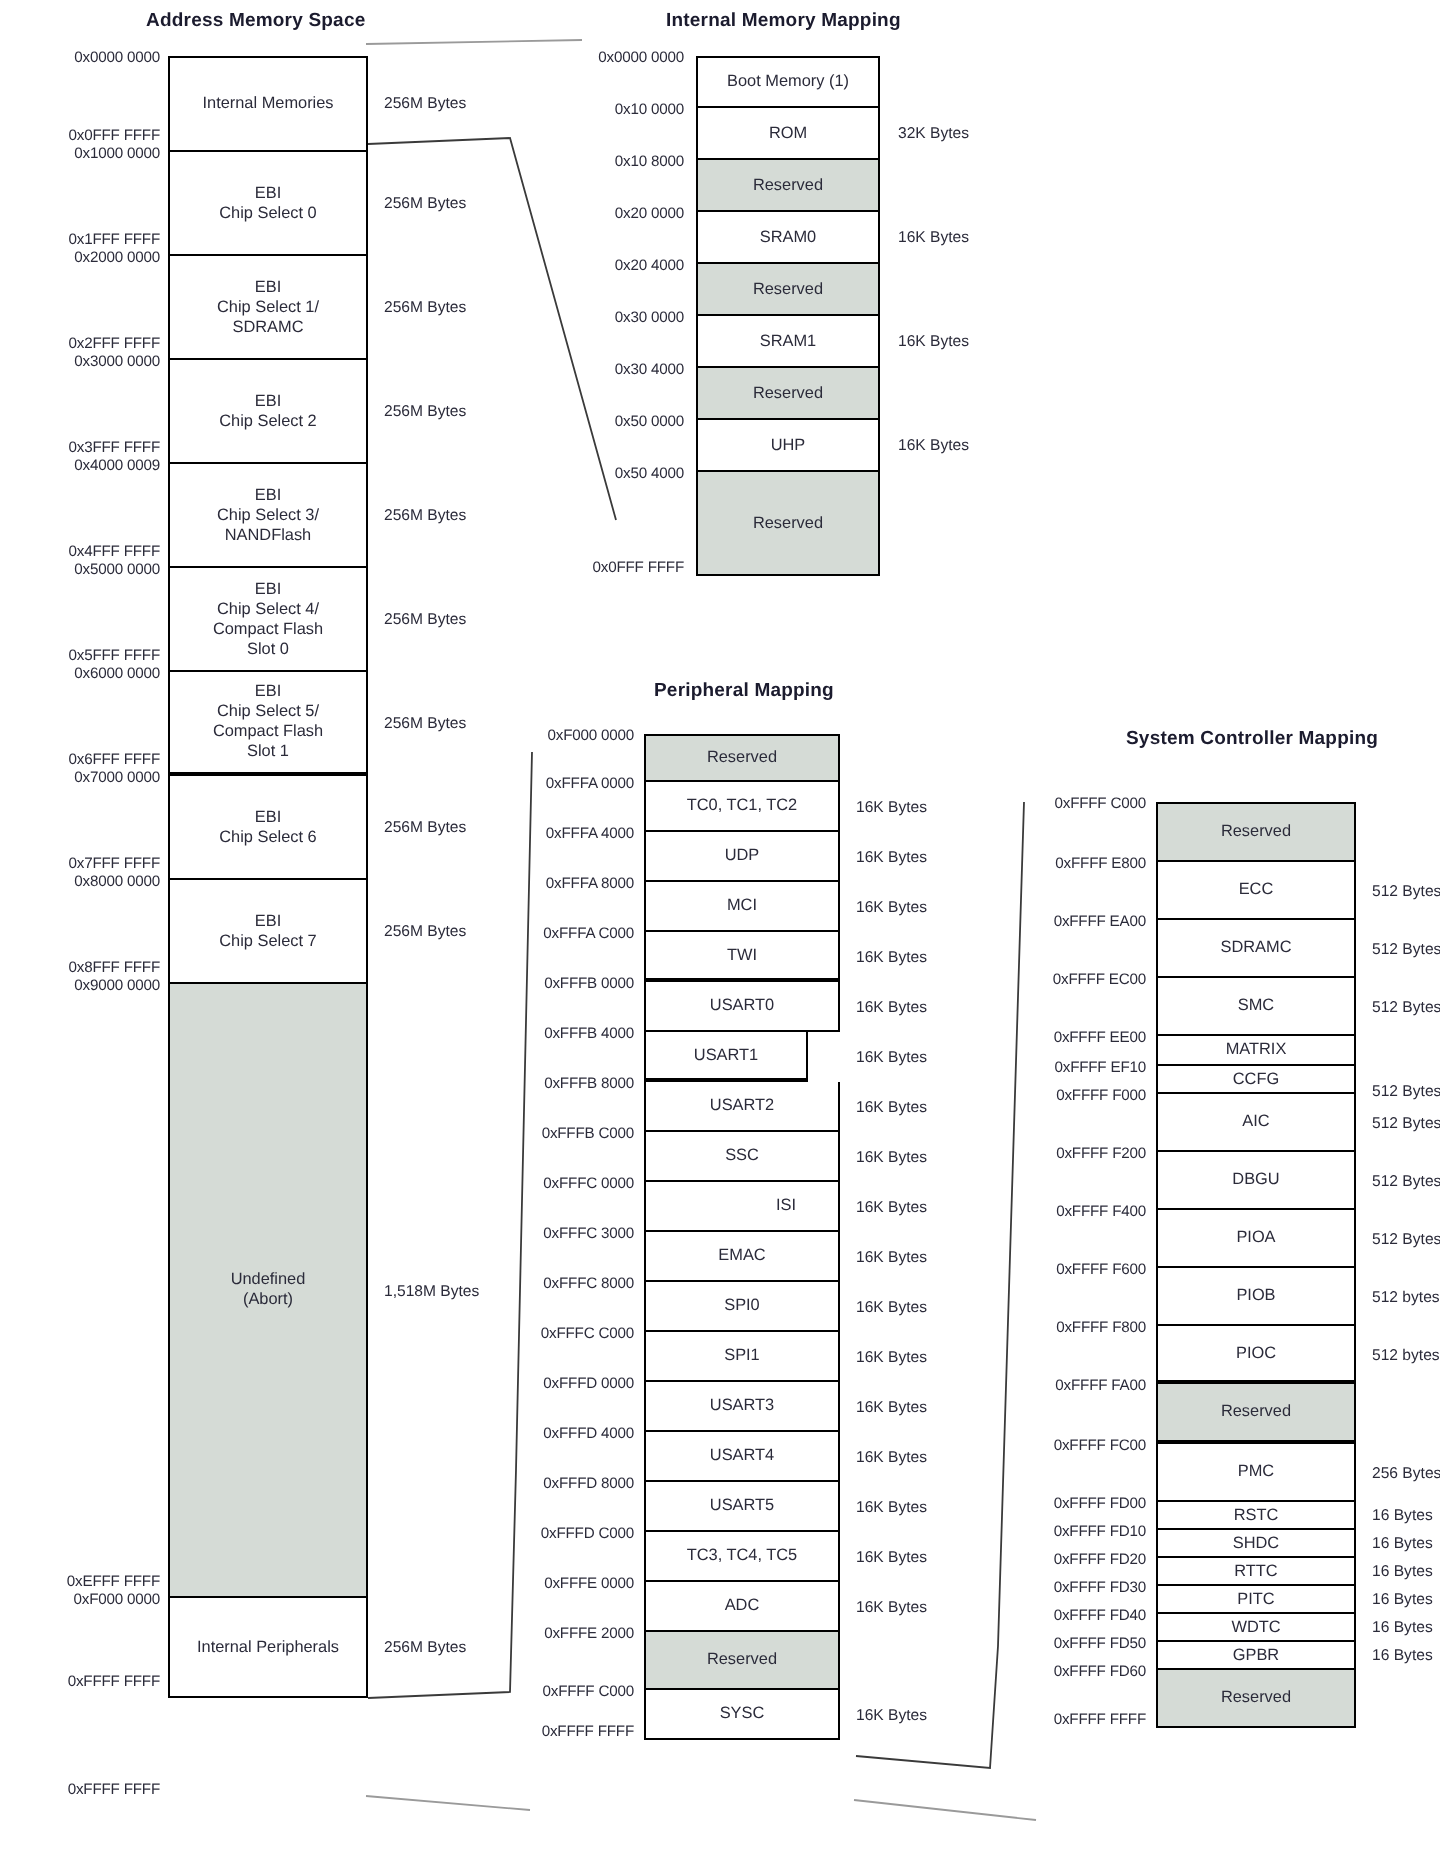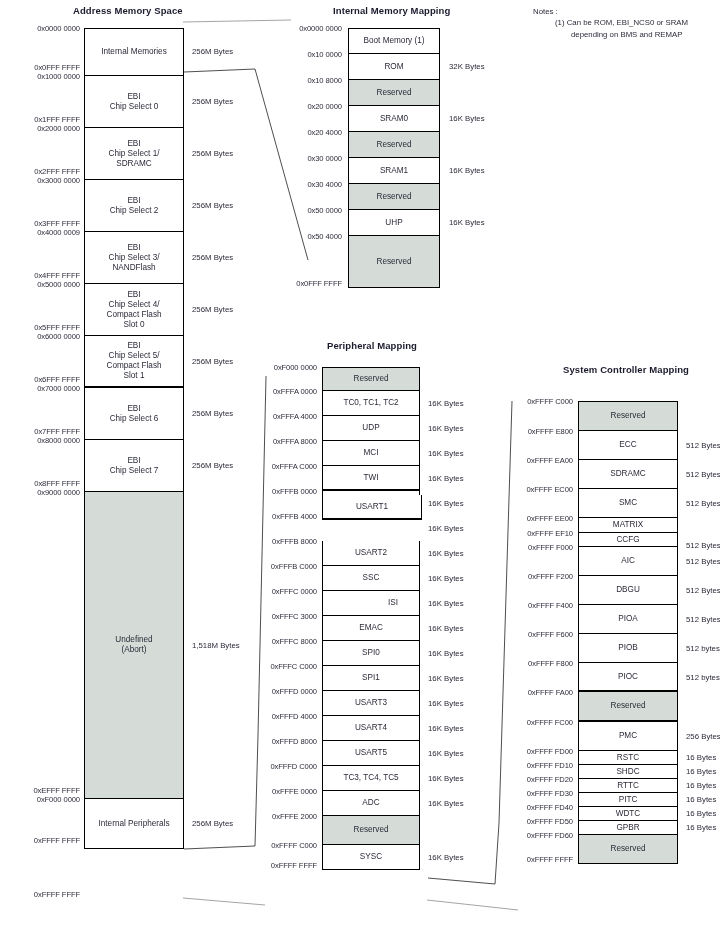--- a/index.html
+++ b/index.html
@@ -83,25 +83,20 @@
 </head>
 <body>
 
 <div class="canvas">
 
   <div class="title" style="left:73px; top:5px;">Address Memory Space</div>
   <div class="title" style="left:333px; top:5px;">Internal Memory Mapping</div>
   <div class="title" style="left:327px; top:340px;">Peripheral Mapping</div>
   <div class="title" style="left:563px; top:364px;">System Controller Mapping</div>
 
-  <div class="notes" style="left:533px; top:6px;">
-    <span class="n-hd">Notes :</span>
-    <span class="n-b1">(1) Can be ROM, EBI_NCS0 or SRAM</span>
-    <span class="n-b2">depending on BMS and REMAP</span>
-  </div>
 
   <svg class="lines" viewBox="0 0 720 930">
 
     <path class="faint" d="M 183,22 L 291,20"></path>
     <path d="M 184,72 L 255,69 L 308,260"></path>
 
     <path d="M 184,849 L 255,846 L 258,735 L 266,376"></path>
     <path class="faint" d="M 183,898 L 265,905"></path>
 
     <path d="M 428,878 L 495,884 L 499,823 L 512,401"></path>
@@ -245,21 +240,21 @@
       <div class="blk thick" style="left: 322px; top: 466px; width: 98px; height: 25px;">
         <span>TWI</span>
       </div>
       <div class="size" style="left: 428px; top: 473.5px;">16K Bytes</div>
       <div class="addr" style="left: 257px; width: 60px; top: 462px;">0xFFFA C000</div>
       <div class="blk" style="left: 322px; top: 491px; width: 98px; height: 25px;">
         <span>USART0</span>
       </div>
       <div class="size" style="left: 428px; top: 498.5px;">16K Bytes</div>
       <div class="addr" style="left: 257px; width: 60px; top: 487px;">0xFFFB 0000</div>
-      <div class="blk thick" style="left: 322px; top: 495px; width: 100px; height: 25px;">
+      <div class="blk thick" style="left: 322px; top: 516px; width: 82px; height: 25px;">
         <span>USART1</span>
       </div>
       <div class="size" style="left: 428px; top: 523.5px;">16K Bytes</div>
       <div class="addr" style="left: 257px; width: 60px; top: 512px;">0xFFFB 4000</div>
       <div class="blk" style="left: 322px; top: 541px; width: 98px; height: 25px;">
         <span>USART2</span>
       </div>
       <div class="size" style="left: 428px; top: 548.5px;">16K Bytes</div>
       <div class="addr" style="left: 257px; width: 60px; top: 537px;">0xFFFB 8000</div>
       <div class="blk" style="left: 322px; top: 566px; width: 98px; height: 25px;">

